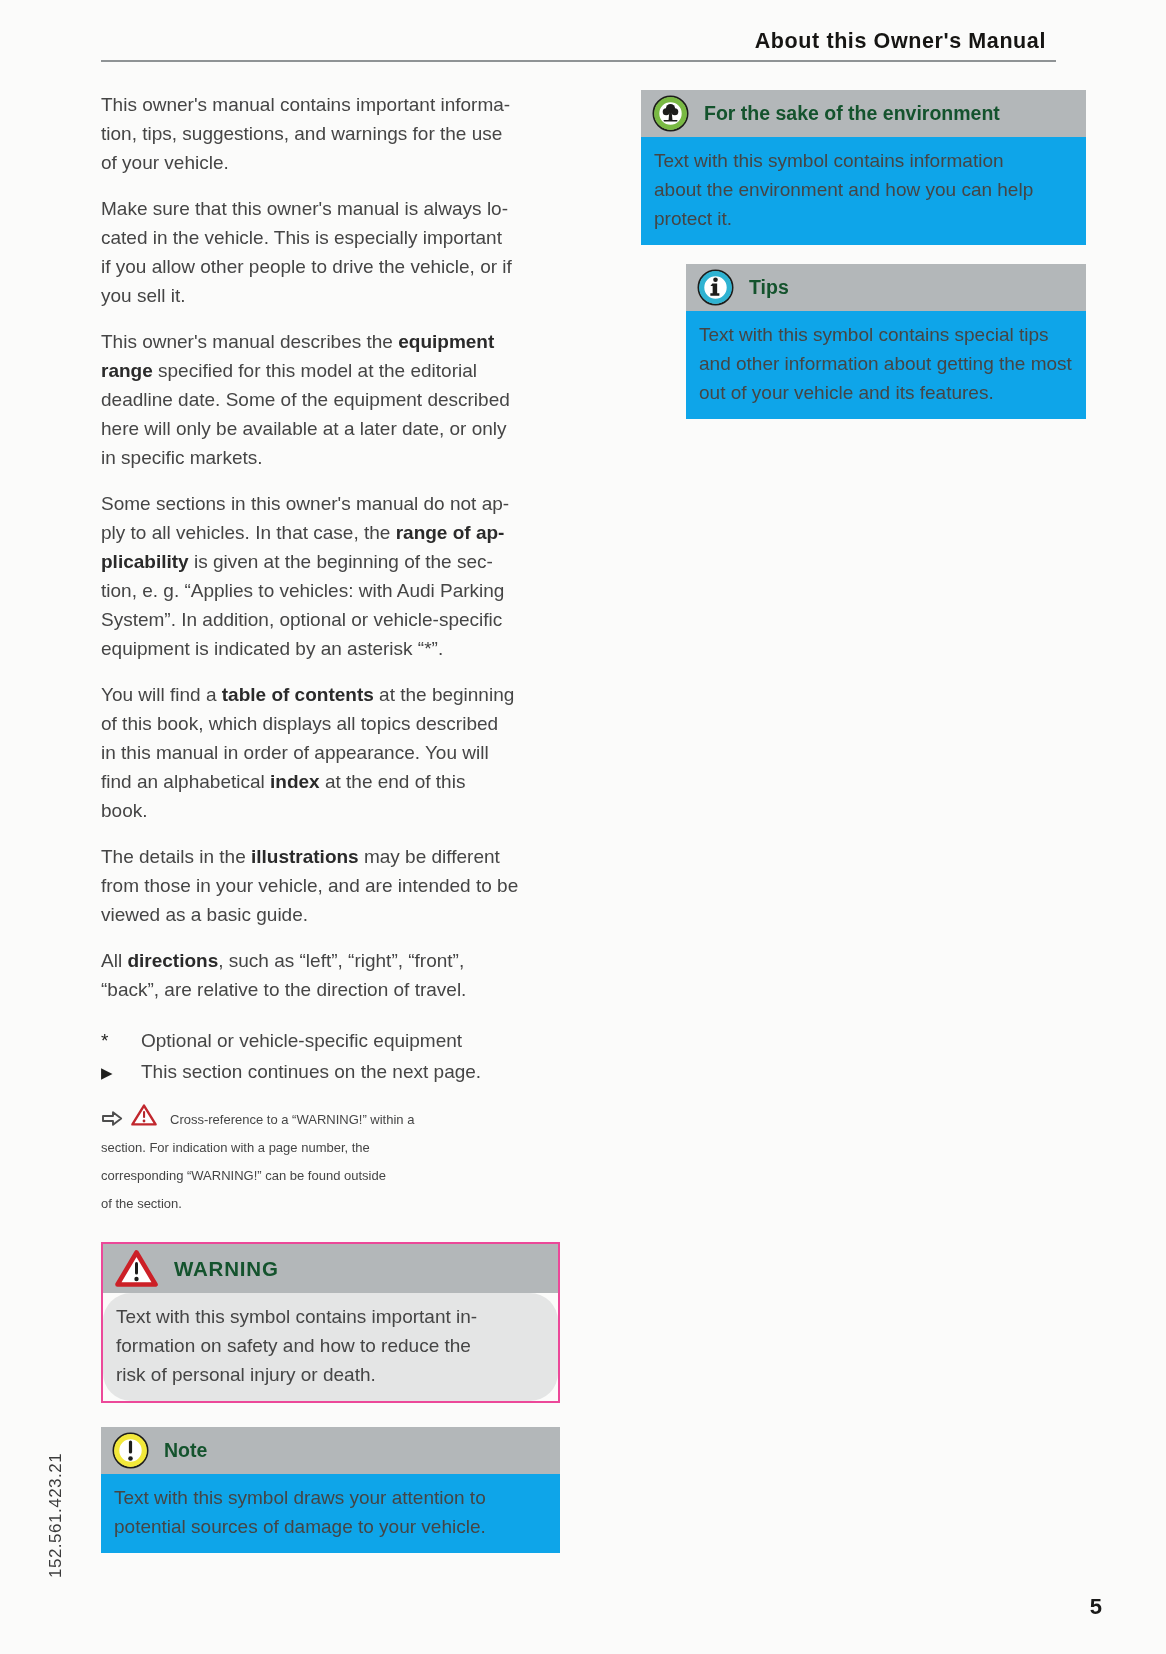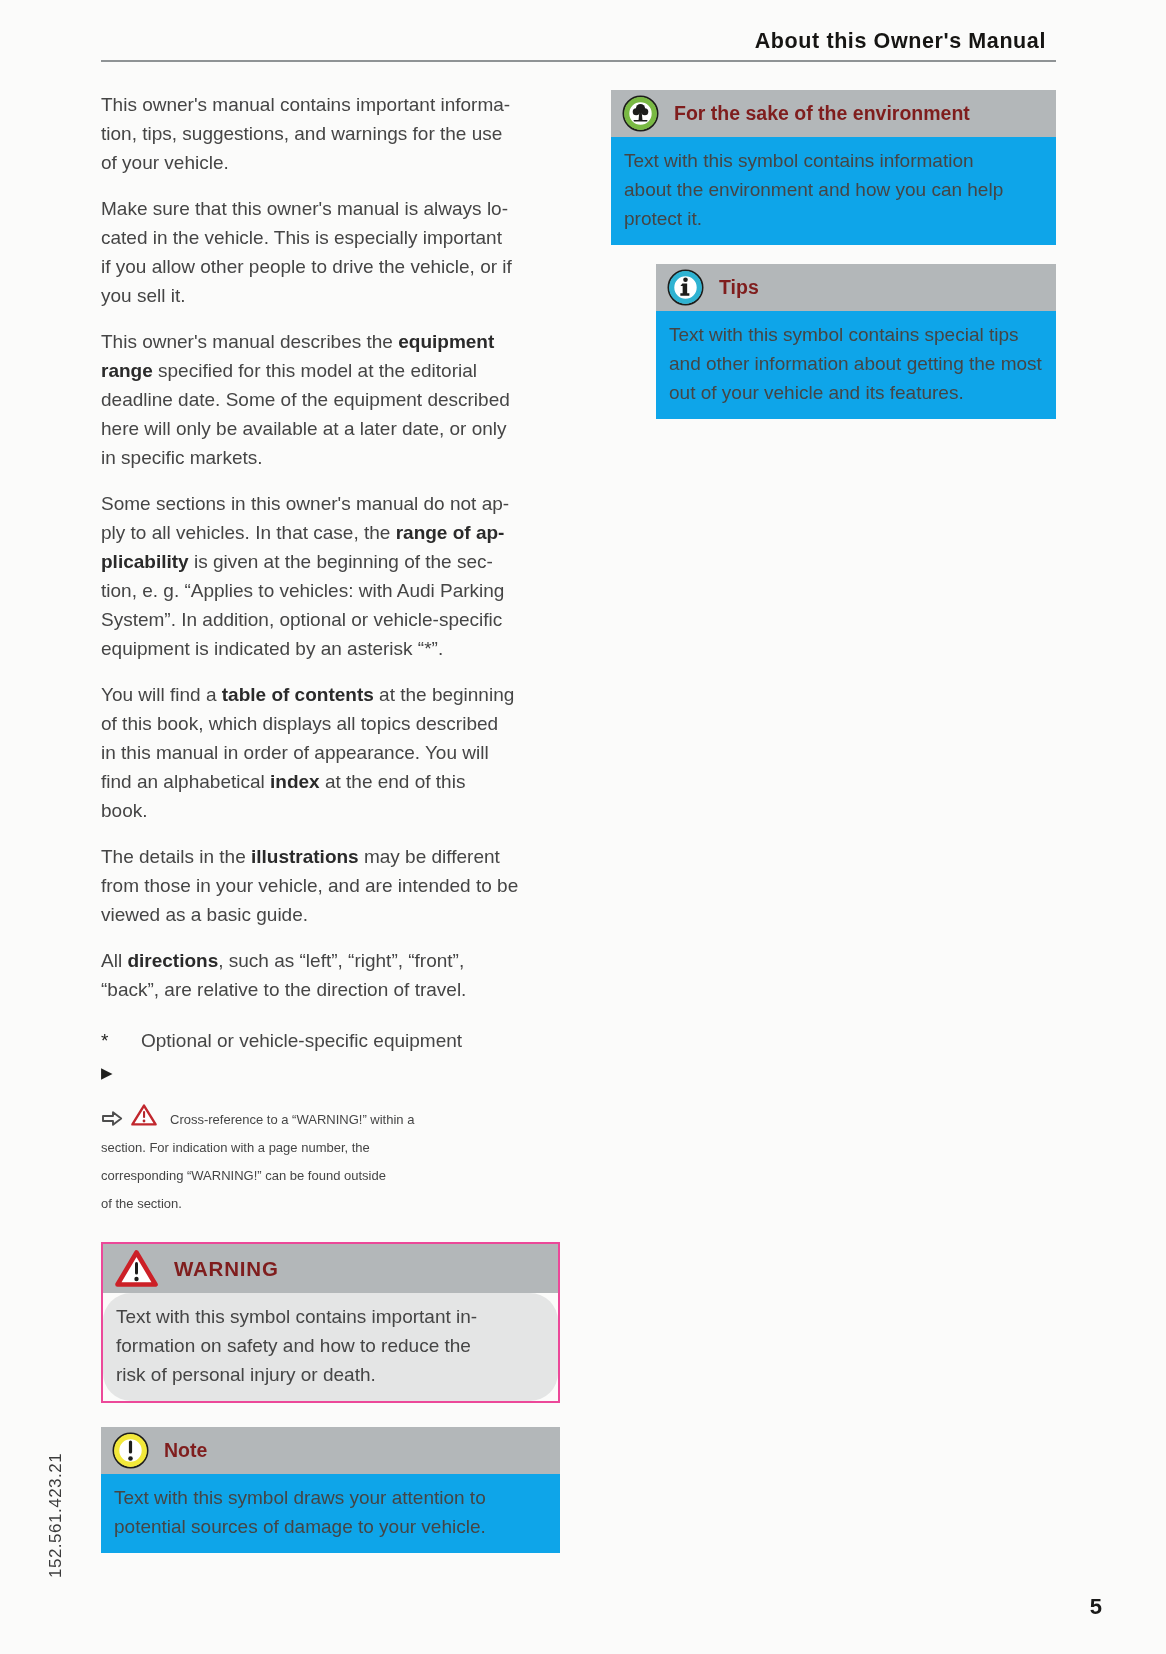--- a/index.html
+++ b/index.html
@@ -27,21 +27,21 @@
     top: 60px; left: 91px;
     width: 955px; height: 2px;
     background: #8f9395;
   }
 
   .columns {
     position: absolute;
     top: 90px; left: 91px;
     width: 955px;
     display: flex;
-    gap: 51px;
+    gap: 81px;
     align-items: flex-start;
   }
   .col-left  { width: 459px; flex: none; }
   .col-right { width: 445px; flex: none; }
 
   .para {
     margin: 0 0 17px 0;
     font-size: 19px;
     line-height: 29px;
     white-space: pre-line;
@@ -74,21 +74,21 @@
     background: #b3b7b9;
     display: flex;
     align-items: center;
     gap: 15px;
     padding: 5px 11px;
     min-height: 44px;
   }
   .box-title {
     font-size: 19.5px;
     font-weight: 700;
-    color: #7f1d1d;
+    color: #14532d;
   }
   .warning-box .box-title { font-size: 20.5px; letter-spacing: 0.8px; }
   .box-body {
     background: #0ea5e9;
     padding: 9px 13px 12px 13px;
     font-size: 19px;
     line-height: 29px;
     white-space: pre-line;
   }
   .warning-box .box-body { background: #e4e5e5; border-radius: 28px; }
@@ -155,20 +155,21 @@
       <p class="para"><span>All </span><span class="b">directions</span><span>, such as “left”, “right”, “front”,
 “back”, are relative to the direction of travel.</span></p>
 
       <div class="symbol-list">
         <div class="symbol-row">
           <span class="symbol-cell">*</span>
           <span>Optional or vehicle-specific equipment</span>
         </div>
         <div class="symbol-row">
           <span class="symbol-cell triangle">▶</span>
+          <span>This section continues on the next page.</span>
         </div>
       </div>
 
       <div class="crossref">
         <span class="cr-icons"><svg class="cr-arrow" width="22" height="17" viewBox="0 0 22 17">
               <path d="M2 6 H12 V2.2 L20.2 8.5 L12 14.8 V11 H2 Z" fill="none" stroke="#4d4d4d" stroke-width="1.9" stroke-linejoin="round"></path>
             </svg><svg class="cr-tri" width="28" height="24" viewBox="0 0 28 24">
               <path d="M14 2.6 L25.6 21.4 H2.4 Z" fill="#ffffff" stroke="#c1272d" stroke-width="2.4" stroke-linejoin="round"></path>
               <rect x="13" y="8" width="2.1" height="7" rx="1" fill="#b5272d"></rect>
               <circle cx="14" cy="18" r="1.4" fill="#b5272d"></circle>

